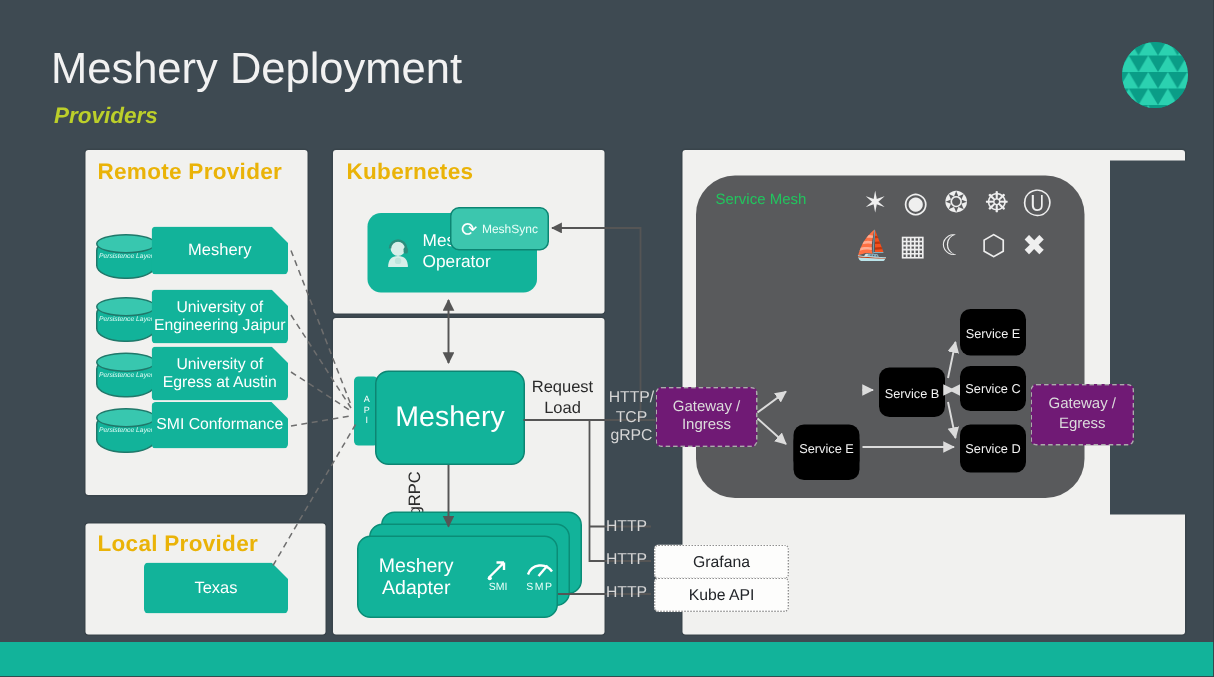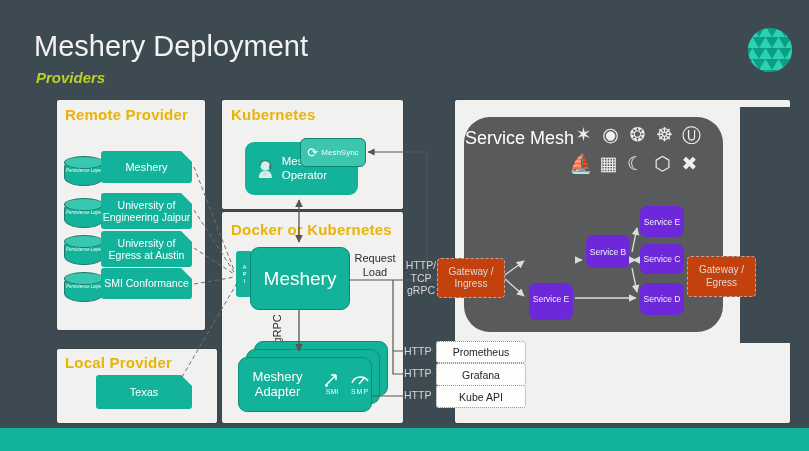--- a/index.html
+++ b/index.html
@@ -10,23 +10,23 @@
   .panel-title{position:absolute;font-weight:bold;color:#eab308;font-size:15px;letter-spacing:.2px;}
   .tealbox{position:absolute;background:#12B39A;color:#fff;display:flex;align-items:center;
            justify-content:center;text-align:center;border-radius:3px;line-height:1.15;}
   .fold{clip-path:polygon(0 0,calc(100% - 11px) 0,100% 11px,100% 100%,0 100%);}
   .rounded{border-radius:9px;}
   .cyl{position:absolute;background:#12B39A;border:1px solid #20786a;border-radius:19px/9px;}
   .cyl::before{content:"";position:absolute;top:-3px;left:-1px;width:100%;height:11px;
                border-radius:50%;background:#38c7af;border:1px solid #20786a;}
   .cyl-label{position:absolute;top:9px;left:0;width:100%;font-size:4.5px;font-style:italic;
              color:#eafff9;text-align:center;line-height:1.2;z-index:2;}
-  .svc{position:absolute;background:#6d28d9;border-radius:7px;color:#f2f2f2;font-size:8.5px;
+  .svc{position:absolute;background:#000000;border-radius:7px;color:#f2f2f2;font-size:8.5px;
        display:flex;align-items:center;justify-content:center;text-align:center;}
-  .gateway{position:absolute;background:#c2410c;border:1px dashed #ababab;border-radius:4px;
+  .gateway{position:absolute;background:#701a75;border:1px dashed #ababab;border-radius:4px;
            color:#dcdcdc;font-size:10px;display:flex;align-items:center;justify-content:center;
            text-align:center;white-space:pre-line;line-height:1.25;}
   .ext{position:absolute;background:#fdfdfc;border:1.5px dotted #8f8f8f;border-radius:3px;
        color:#23262a;font-size:10.5px;display:flex;align-items:center;justify-content:center;}
   .edge-label{position:absolute;color:#d6d6d6;font-size:10.5px;white-space:pre-line;line-height:1.2;}
   .dark-label{position:absolute;color:#2b2b2b;font-size:11px;text-align:center;line-height:1.25;}
   .meshlogo{font-size:19px;color:#efefef;width:27px;text-align:center;display:inline-block;}
   svg.overlay{position:absolute;left:0;top:0;z-index:5;pointer-events:none;}
   .z2{z-index:2}.z3{z-index:3}.z4{z-index:4}.z6{z-index:6;}
 </style>
@@ -52,21 +52,20 @@
     <rect width="48" height="48" fill="url(#tri)" clip-path="url(#logoclip)"></rect>
   </svg>
 
   <div class="panel" style="left:57px;top:100px;width:148px;height:230px;"></div>
   <div class="panel-title" style="left:65px;top:106px;">Remote Provider</div>
 
   <div class="panel" style="left:222px;top:100px;width:181px;height:109px;"></div>
   <div class="panel-title" style="left:231px;top:106px;">Kubernetes</div>
 
   <div class="panel" style="left:222px;top:212px;width:181px;height:211px;"></div>
-  <div class="panel-title" style="left:231px;top:221px;">Docker or Kubernetes</div>
 
   <div class="panel" style="left:57px;top:349px;width:160px;height:74px;"></div>
   <div class="panel-title" style="left:65px;top:354px;">Local Provider</div>
 
   <div class="panel" style="left:455px;top:100px;width:335px;height:323px;"></div>
 
   <div class="cyl z2" style="left:64px;top:158px;width:38px;height:26px;">
     <div class="cyl-label">Persistence Layer</div>
     </div>
   <div class="cyl z2" style="left:64px;top:200px;width:38px;height:26px;">
@@ -130,50 +129,49 @@
         </svg>
         <span style="font-size:7px;color:#eafff9;letter-spacing:1px;">SMP</span>
       </div>
     </div>
   </div>
 
   <div class="z2" style="position:absolute;left:464px;top:117px;width:259px;height:215px;background:#595A5C;border-radius:26px;"></div>
 
   <div class="z2" style="position:absolute;left:740px;top:107px;width:69px;height:236px;background:#3E4A52;"></div>
 
-  <div class="abs z3" style="left:465px;top:128px;font-size:18px;color:#ffffff;">Service Mesh</div>
+  <div class="abs z3" style="left:477px;top:128px;font-size:10px;color:#22c55e;">Service Mesh</div>
 
   <div class="abs z3" style="left:570px;top:123px;width:152px;display:flex;">
     <span class="meshlogo">✶</span>
     <span class="meshlogo">◉</span>
     <span class="meshlogo">❂</span>
     <span class="meshlogo">☸</span>
     <span class="meshlogo">Ⓤ</span>
   </div>
   <div class="abs z3" style="left:568px;top:152px;width:154px;display:flex;">
     <span class="meshlogo">⛵</span>
     <span class="meshlogo">▦</span>
     <span class="meshlogo">☾</span>
     <span class="meshlogo">⬡</span>
     <span class="meshlogo">✖</span>
   </div>
 
   <div class="svc z3" style="left:529px;top:243px;width:44px;height:33px;margin-top:44px;">Service A</div>
   <div class="svc z3" style="left:529px;top:283px;width:44px;height:31px;">Service E</div>
-  <div class="svc z3" style="left:586px;top:235px;width:44px;height:33px;">Service B</div>
+  <div class="svc z3" style="left:586px;top:245px;width:44px;height:33px;">Service B</div>
   <div class="svc z3" style="left:640px;top:206px;width:44px;height:31px;">Service E</div>
   <div class="svc z3" style="left:640px;top:244px;width:44px;height:30px;">Service C</div>
   <div class="svc z3" style="left:640px;top:283px;width:44px;height:32px;">Service D</div>
 
   <div class="gateway z4" style="left:437px;top:258px;width:66px;height:38px;">Gateway /
 Ingress</div>
   <div class="gateway z4" style="left:687px;top:256px;width:67px;height:39px;">Gateway /
 Egress</div>
 
-  <div class="ext z4" style="left:436px;top:341px;width:88px;height:20px;">Prometheus</div>
   <div class="ext z4" style="left:436px;top:363px;width:88px;height:21px;">Grafana</div>
   <div class="ext z4" style="left:436px;top:385px;width:88px;height:21px;">Kube API</div>
 
   <div class="edge-label z6" style="left:403px;top:259px;width:36px;text-align:center;">HTTP/
 TCP
 gRPC</div>
   <div class="edge-label z6" style="left:404px;top:345px;">HTTP</div>
   <div class="edge-label z6" style="left:404px;top:367px;">HTTP</div>
   <div class="edge-label z6" style="left:404px;top:389px;">HTTP</div>
 

